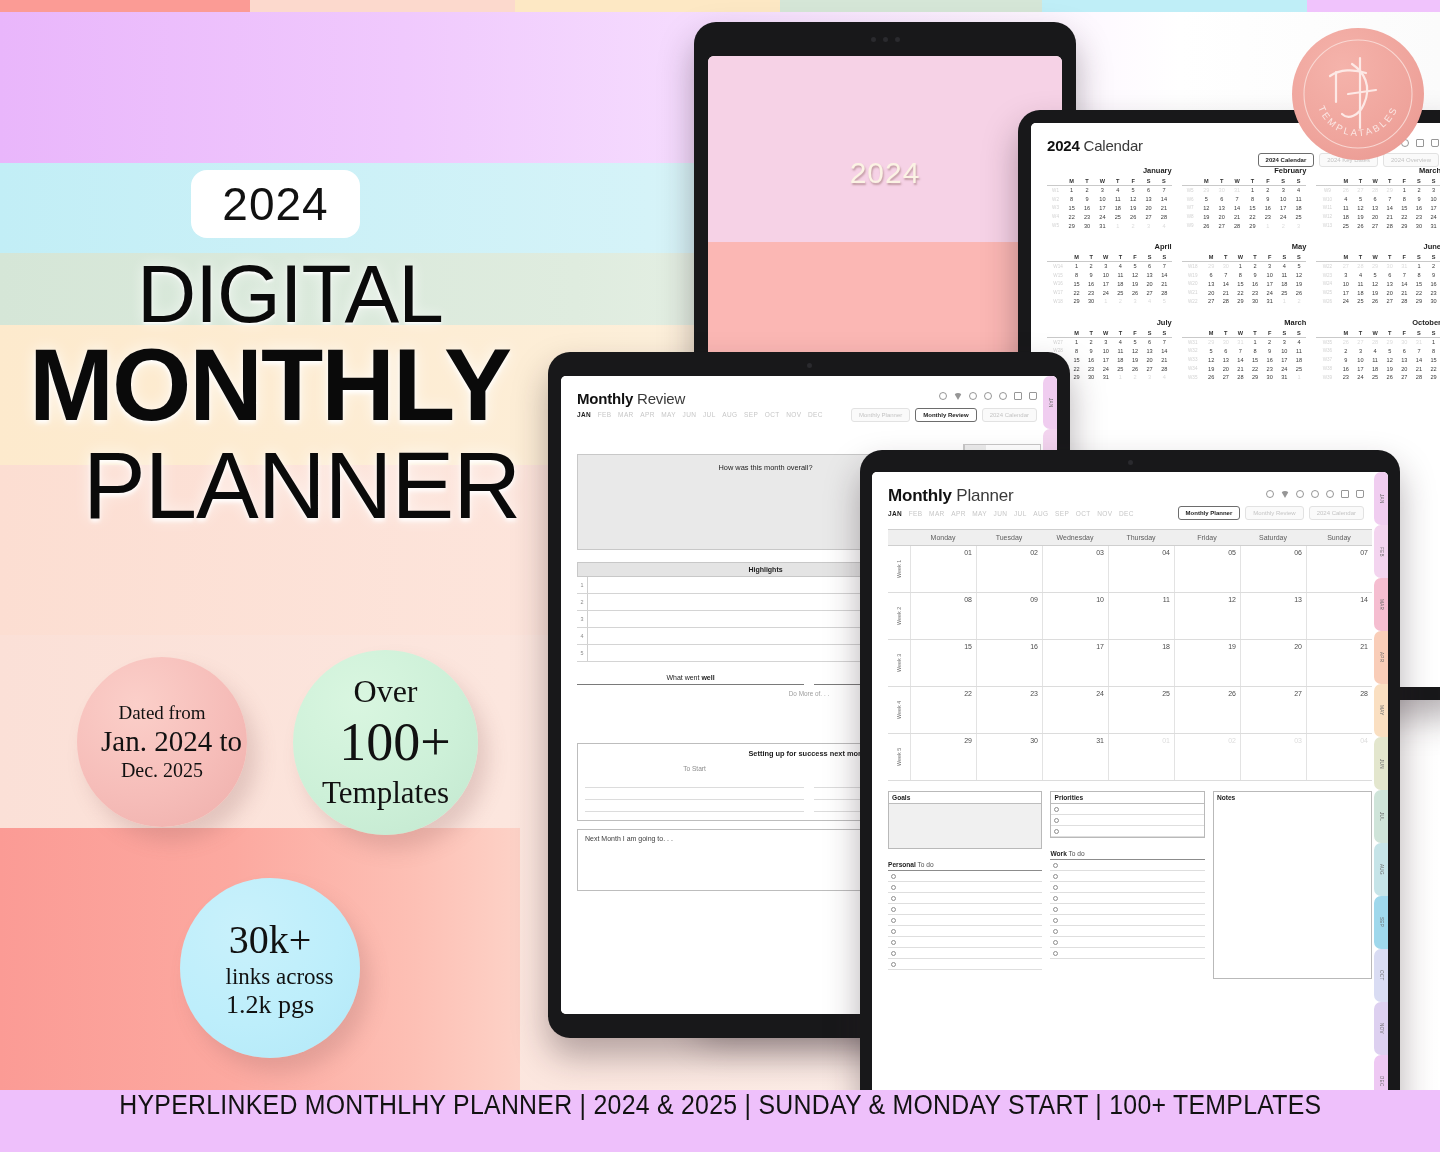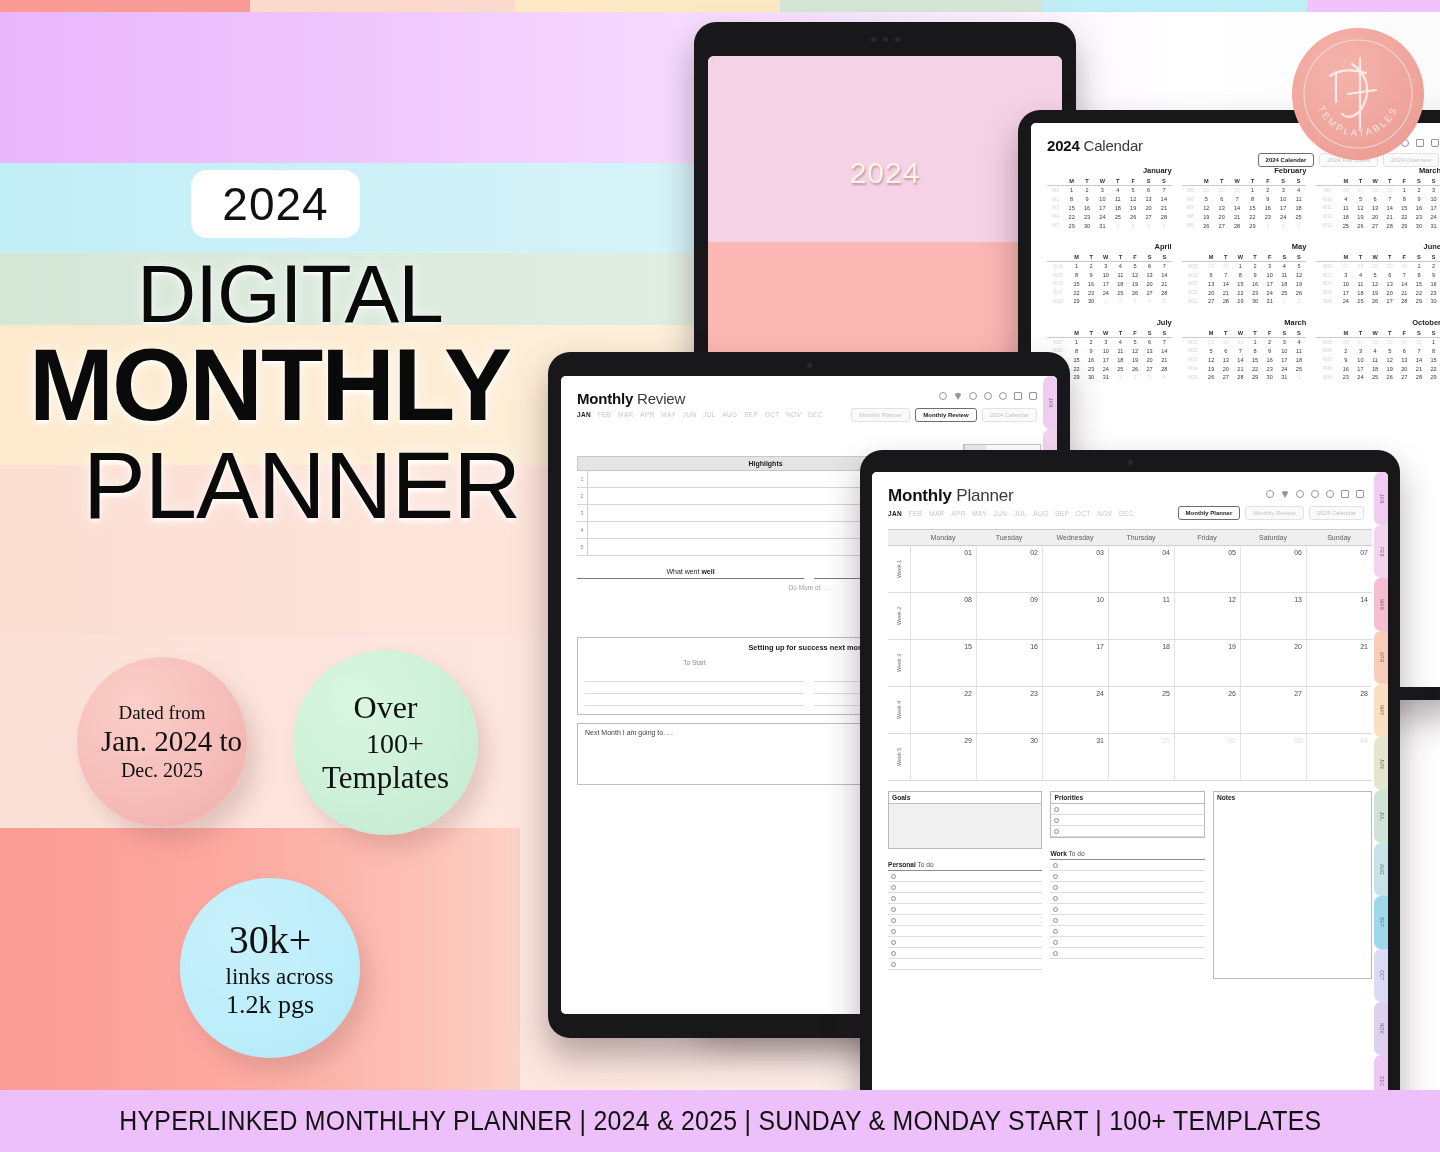--- a/index.html
+++ b/index.html
@@ -17,21 +17,21 @@
   .b3 { top:253px; height:72px;  background:linear-gradient(90deg,#d5e6d7 0%, #dfecdf 40%, #eef5ec 70%, #fbfdfb 90%, #ffffff 100%); }
   .b4 { top:325px; height:140px; background:linear-gradient(90deg,#fdeacd 0%, #fdeed7 40%, #fdf5e8 72%, #fffdf9 92%, #ffffff 100%); }
   .b5 { top:465px; height:170px; background:linear-gradient(90deg,#fcded2 0%, #fde5dc 40%, #fdeee8 72%, #fffaf8 92%, #ffffff 100%); }
   .b6 { top:635px; height:490px; background:linear-gradient(90deg,#fbe0d7 0%, #fce6de 35%, #fdf0eb 70%, #fffbf9 92%, #ffffff 100%); }
   .b7 { top:828px; left:0; width:520px; height:297px; background:linear-gradient(90deg,#fb9b95 0%, #fca9a0 45%, #fdc0b5 80%, #fdd2c7 100%); }
 
   .topstrip { position:absolute; top:0; left:0; width:1440px; height:12px; display:flex; z-index:6; }
   .topstrip i { height:100%; display:block; }
 
   .bottombar { position:absolute; left:0; bottom:0; width:1440px; height:62px;
-     background:#eec0fb; display:flex; align-items:center; justify-content:center; z-index:30; }
+     background:#eec0fb; display:flex; align-items:flex-start; justify-content:center; z-index:30; }
   .bottombar span { font-size:27px; letter-spacing:.3px; color:#121212;
      font-family:"Liberation Sans Narrow","Liberation Sans",sans-serif; transform:scaleX(.92); white-space:nowrap; font-weight:400;}
 
   
   .yearpill { position:absolute; left:191px; top:170px; width:169px; height:68px; background:#fff;
      border-radius:16px; display:flex; align-items:center; justify-content:center; z-index:12; }
   .yearpill span { font-size:46px; color:#111; letter-spacing:1px; }
 
   .headline { position:absolute; left:25px; top:255px; z-index:12; color:#0a0a0a; }
   .h-digital { font-size:82px; letter-spacing:-1px; line-height:.95; padding-left:112px;
@@ -47,21 +47,21 @@
      font-family:"Liberation Serif", serif; color:#111;
      box-shadow: 10px 14px 20px rgba(140,90,90,.22); }
   .badge .l1 { font-size:21px; line-height:1.18; }
   .badge .l2 { font-size:31px; line-height:1.18;margin-left:19px; }
   .badge .l3 { font-size:29px; line-height:1.18; }
   #badge-dates { left:77px; top:657px; width:170px; height:170px;
      background:radial-gradient(circle at 35% 28%, #fbcfc9 0%, #f6bdb9 55%, #eeaeaa 100%); }
   #badge-dates .l1{font-size:19px} #badge-dates .l2{font-size:29px} #badge-dates .l3{font-size:20px}
   #badge-templates { left:293px; top:650px; width:185px; height:185px;
      background:radial-gradient(circle at 35% 28%, #d9f6e0 0%, #cdf0d8 55%, #c2e7cf 100%); }
-  #badge-templates .l1{font-size:32px} #badge-templates .l2{font-size:28px} #badge-templates .l3{font-size:31px}
+  #badge-templates .l1{font-size:32px} #badge-templates .l2{font-size:54px} #badge-templates .l3{font-size:31px}
   #badge-links { left:180px; top:878px; width:180px; height:180px;
      background:radial-gradient(circle at 35% 28%, #c9f1fb 0%, #bdeefb 55%, #b2e8f7 100%); }
   #badge-links .l1{font-size:40px} #badge-links .l2{font-size:23px} #badge-links .l3{font-size:26px}
 
   
   #logo { position:absolute; right:16px; top:28px; width:132px; height:132px; border-radius:50%;
      background:radial-gradient(circle at 38% 30%, #f5b3ab 0%, #efa49c 60%, #e8968f 100%);
      z-index:25; display:flex; align-items:center; justify-content:center; }
   #logo svg { width:100%; height:100%; }
 
@@ -912,20 +912,21 @@
           <i class="home"></i>
         </div>
         <div class="tabs" id="rev-tabs" style="right:20px; top:32px;">
             <div class="tab">Monthly Planner</div>
             <div class="tab on">Monthly Review</div>
             <div class="tab">2024 Calendar</div>
           </div>
 
         <div style="display:flex; gap:9px; margin-top:26px;">
           <div style="flex:1;">
+            <div class="rev-q">How was this month overall?</div>
             <div style="margin-top:12px;">
               <div class="hl-hdr">Highlights</div>
               <div id="hl-rows">
                   <div class="hl-row">
                     <div class="n">1</div>
                   </div>
                   <div class="hl-row">
                     <div class="n">2</div>
                   </div>
                   <div class="hl-row">

